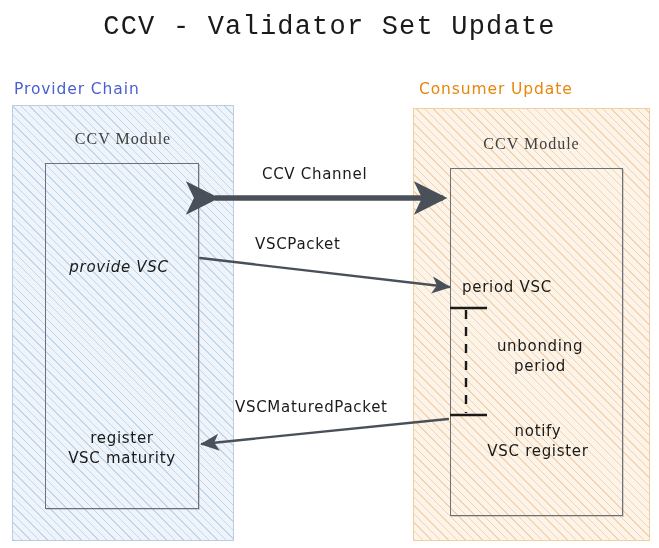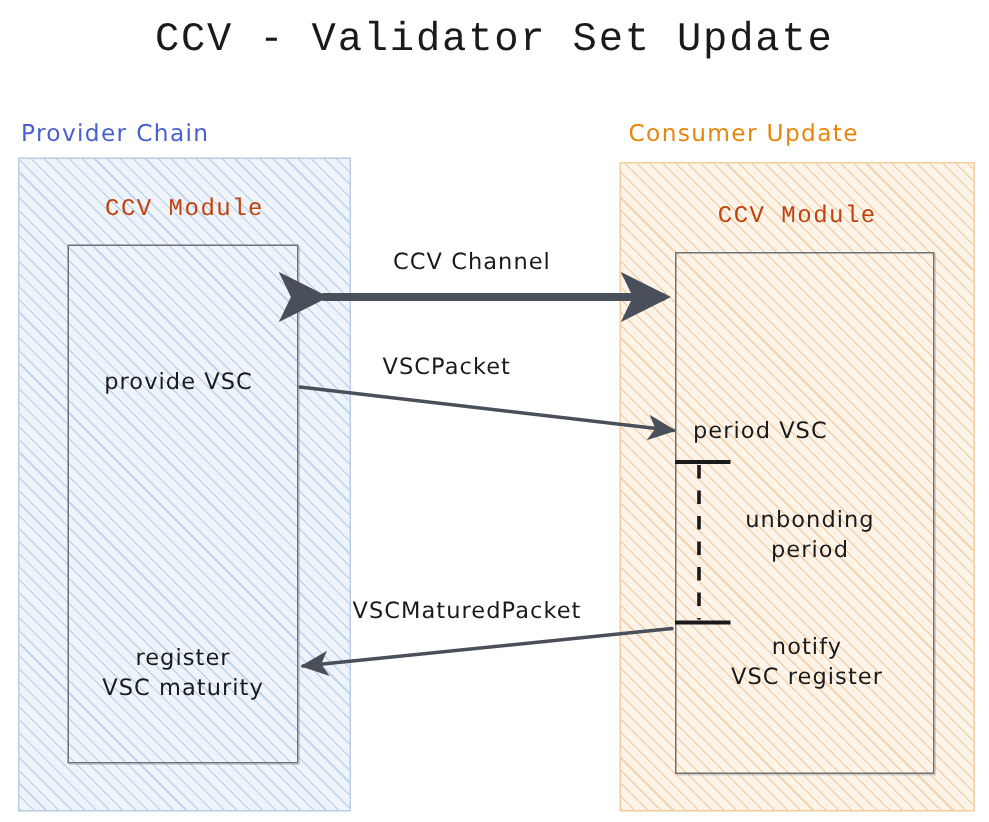--- a/index.html
+++ b/index.html
@@ -68,24 +68,24 @@
         45deg,
         rgba(234,170,100,0.45) 0px,
         rgba(234,170,100,0.45) 1px,
         rgba(255,255,255,0) 1px,
         rgba(255,255,255,0) 6px);
   }
 
   
   .module-title {
     position: absolute;
-    font-family: Liberation Mono, monospace;
+    font-family: Liberation Serif, serif;
     font-size: 16px;
     letter-spacing: 1px;
-    color: #c2410c;
+    color: #404040;
     white-space: nowrap;
     text-align: center;
   }
   #provider-module-title { left: 12px; top: 130px; width: 222px; }
   #consumer-module-title { left: 413px; top: 135px; width: 237px; }
 
   
   .module-box {
     position: absolute;
     box-sizing: border-box;
@@ -100,21 +100,21 @@
   .node-label {
     position: absolute;
     font-family: "DejaVu Sans", sans-serif;
     font-size: 15px;
     letter-spacing: 0.7px;
     color: #1a1a1a;
     line-height: 1.35;
     text-align: center;
     white-space: pre-line;
   }
-  #provide-vsc-label  { left: 45px; top: 244px; width: 148px; }
+  #provide-vsc-label  { left: 45px; top: 257px; width: 148px; font-style: italic; }
   #register-vsc-label { left: 38px; top: 428px; width: 168px; }
   #apply-vsc-label    { left: 462px; top: 277px; width: 150px; text-align: left; }
   #notify-vsc-label   { left: 452px; top: 421px; width: 172px; }
 
   
   .edge-label {
     position: absolute;
     font-family: "DejaVu Sans", sans-serif;
     font-size: 15px;
     letter-spacing: 0.7px;

